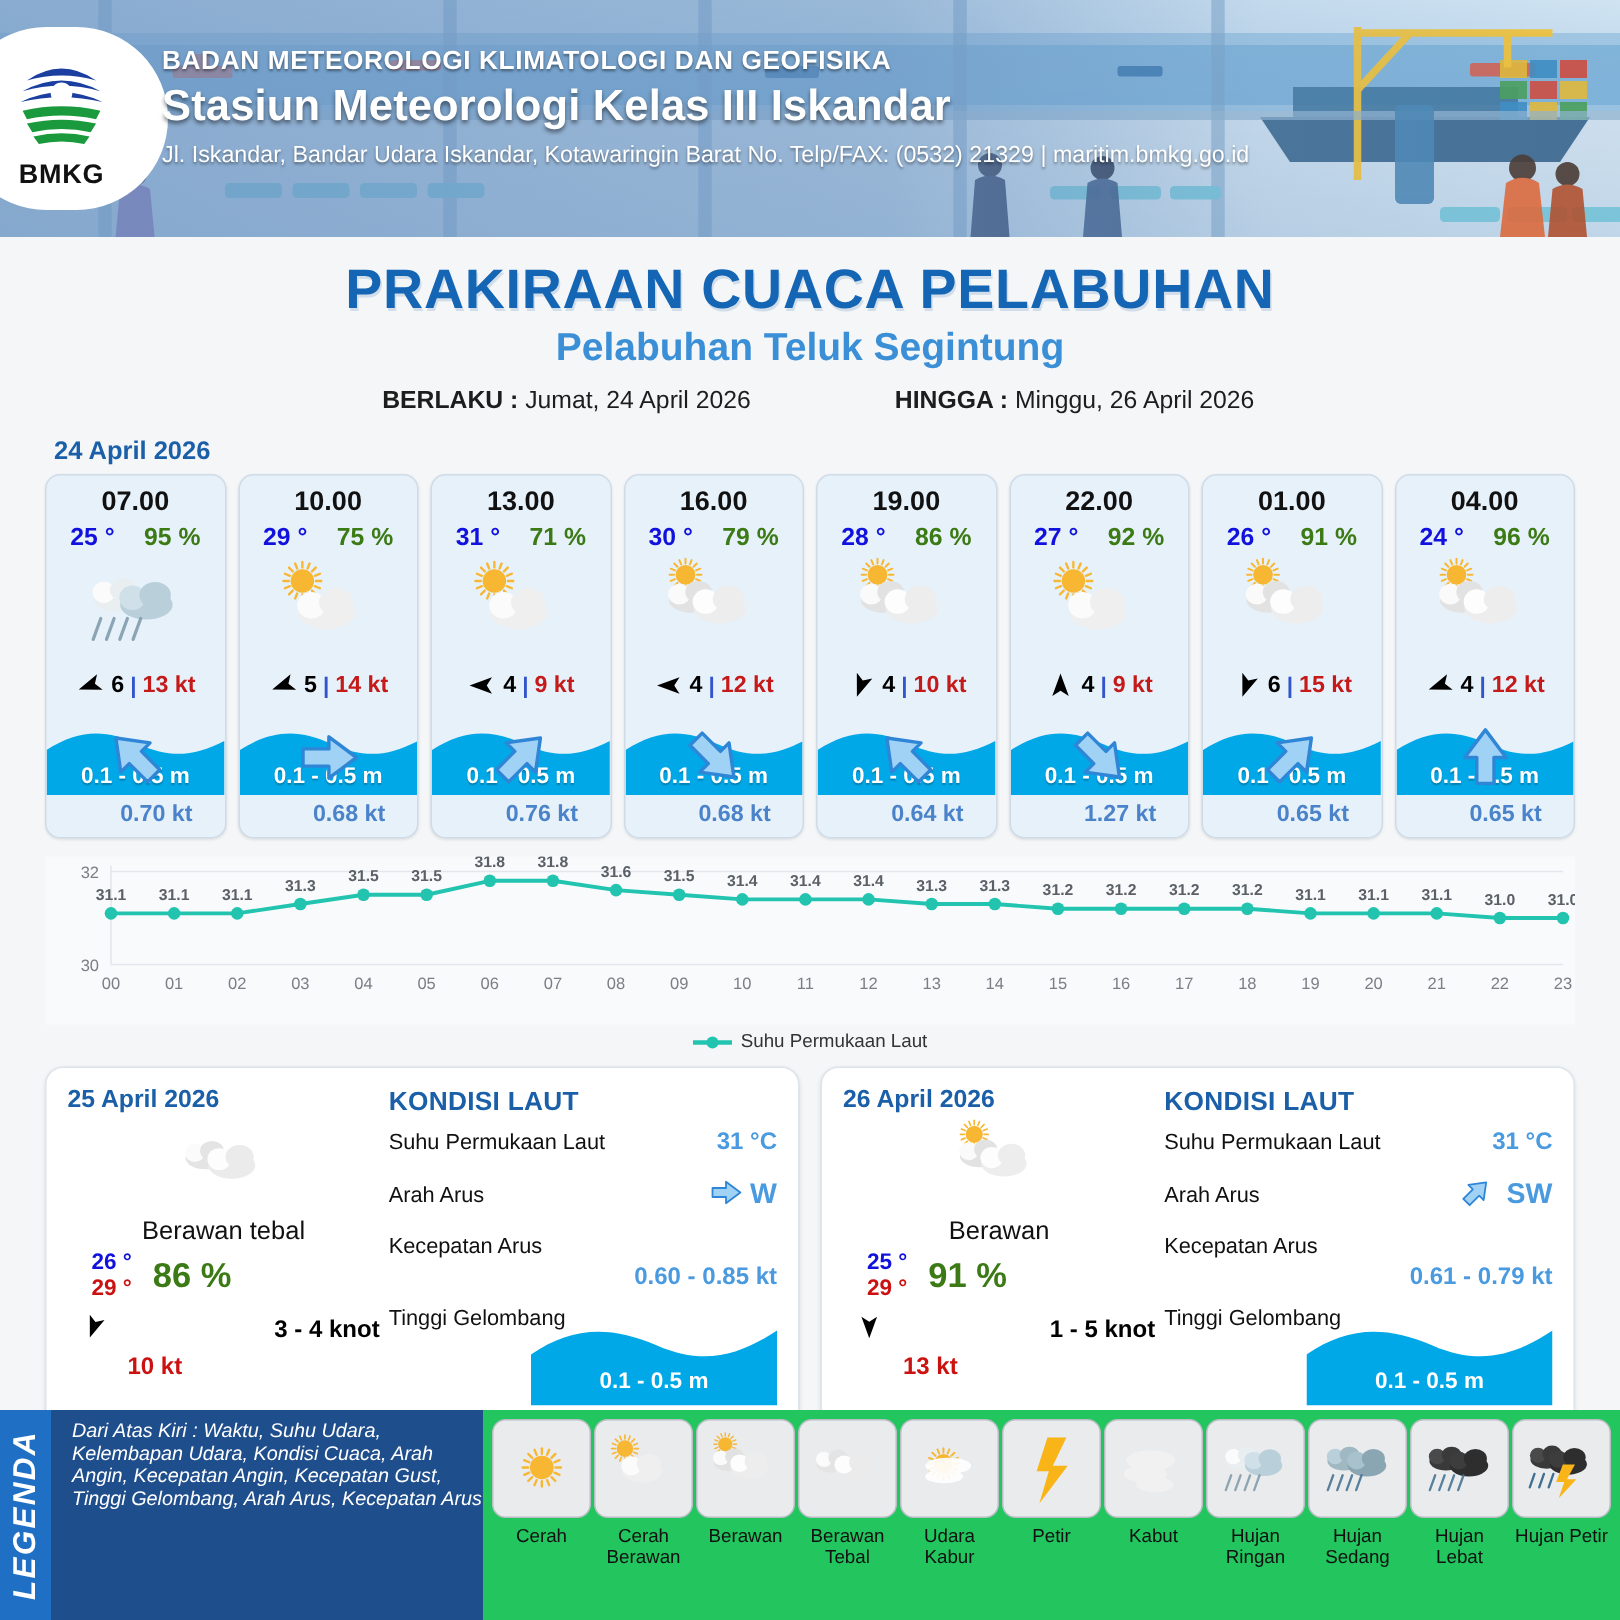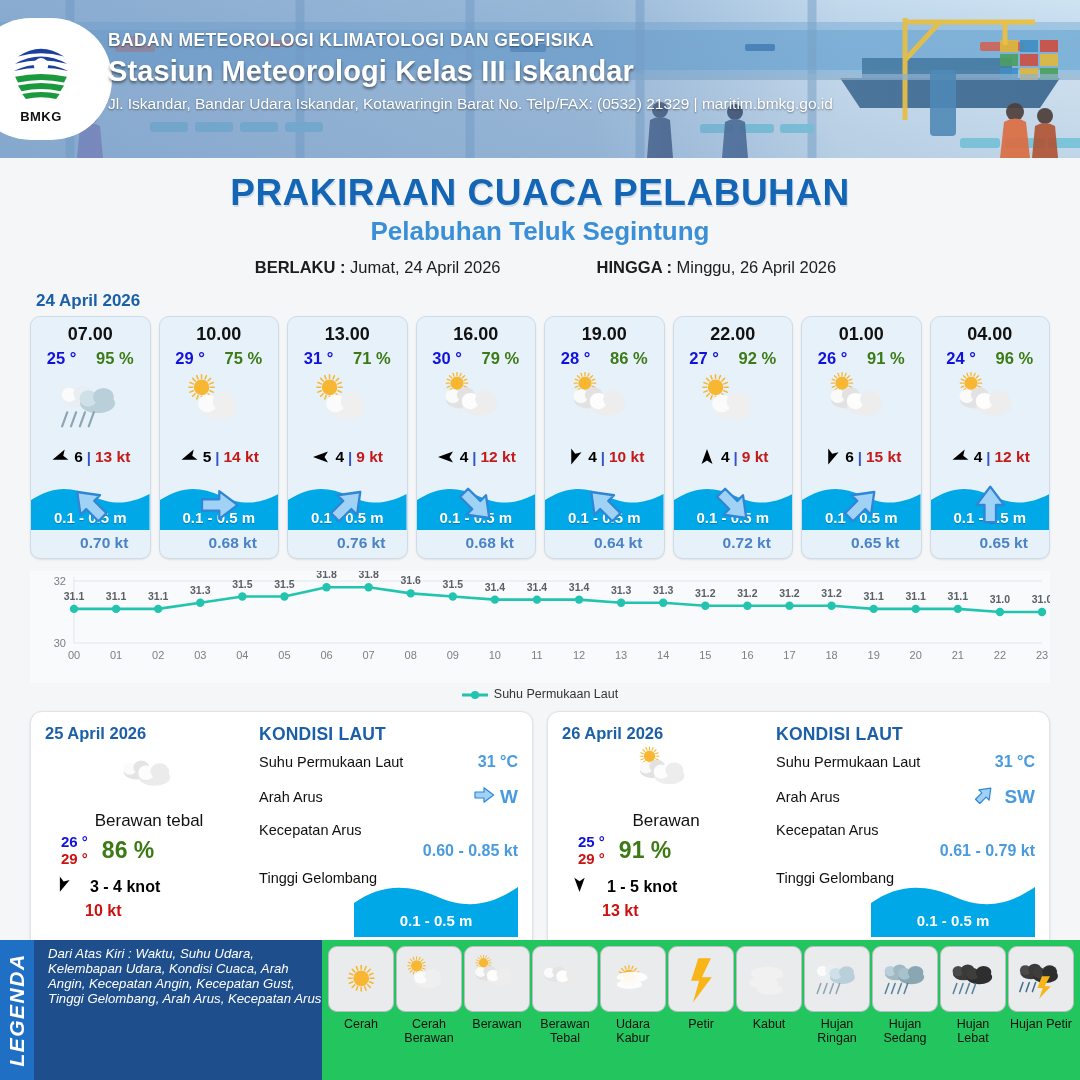--- a/index.html
+++ b/index.html
@@ -22,21 +22,21 @@
     position:absolute; inset:0;
     background: linear-gradient(90deg, rgba(110,150,195,.72) 0%, rgba(110,150,195,.55) 55%, rgba(110,150,195,.12) 78%, rgba(110,150,195,0) 100%);
   }
   .logo-plate {
     position:absolute; left:-30px; top:18px;
     width: 142px; height: 122px;
     background:#fff; border-radius: 70px;
     display:flex; flex-direction:column; align-items:center; justify-content:center;
   }
   .logo-mark { width:72px; height:74px; }
-  .logo-text { font-size:13px; font-weight:bold; letter-spacing:.5px; color:#111; margin-top:1px;}
+  .logo-text { font-size:18px; font-weight:bold; letter-spacing:.5px; color:#111; margin-top:1px;}
   .hdr-text { position:absolute; left:108px; top:30px; color:#fff; }
   .hdr-l1 { font-size:17.5px; font-weight:bold; letter-spacing:.4px;
             text-shadow:0 1px 2px rgba(0,0,0,.45); }
   .hdr-l2 { font-size:29px; font-weight:bold; margin-top:4px; letter-spacing:.1px;
             text-shadow:0 2px 3px rgba(0,0,0,.5); }
   .hdr-l3 { font-size:15.5px; margin-top:7px; text-shadow:0 1px 2px rgba(0,0,0,.45); }
 
   
   .title-wrap { text-align:center; padding-top:14px; }
   .title-main {
@@ -111,21 +111,21 @@
   }
   .dp-left { width:44%; position:relative; }
   .dp-date { font-size:16.5px; font-weight:bold; color:#1a5fa8; }
   .dp-icon { height:62px; display:flex; align-items:center; justify-content:center; margin-top:2px;}
   .dp-cond { text-align:center; font-size:17px; color:#111; margin-top:4px; }
   .dp-tt { display:flex; align-items:center; gap:14px; margin-top:2px; padding-left:16px;}
   .dp-temps { display:flex; flex-direction:column; }
   .dp-tmin { font-size:15px; font-weight:bold; color:#1111dd; }
   .dp-tmax { font-size:15px; font-weight:bold; color:#cc1111; }
   .dp-hum { font-size:23px; font-weight:bold; color:#3b7a14; }
-  .dp-wind { display:flex; align-items:center; gap:18px; margin-top:8px; padding-left:8px;}
+  .dp-wind { display:flex; align-items:center; gap:7px; margin-top:8px; padding-left:8px;justify-content:space-between;}
   .dp-wind-txt { font-size:16px; font-weight:bold; color:#000; }
   .dp-gust { font-size:16px; font-weight:bold; color:#cc1111; margin-top:4px; padding-left:40px;}
   .dp-right { flex:1; position:relative; padding-left:6px; }
   .dp-title { font-size:17.5px; font-weight:bold; color:#1a5fa8; letter-spacing:.2px; }
   .dp-row { display:flex; align-items:center; font-size:14.5px; color:#111; }
   .dp-val { color:#4a9ae0; font-weight:bold; font-size:16px; }
   .dp-wave-box { position:absolute; right:0; bottom:6px; width:164px; height:56px; }
   .dp-wave-label {
     position:absolute; left:0; right:0; bottom:8px; text-align:center;
     font-size:15px; font-weight:bold; color:#fff;
@@ -671,21 +671,21 @@
       </svg>
       <div class="c-wave-label">0.1 - 0.5 m</div>
       <div class="c-cur">
         <span class="c-cur-arrow">
             <svg viewBox="0 0 40 40" width="22" height="22">
     <g transform="rotate(315 20 20)">
       <path d="M20 36 L8 20 L15 20 L15 5 L25 5 L25 20 L32 20 Z" fill="#9fd2f5" stroke="#2f86d6" stroke-width="2" stroke-linejoin="round"></path>
     </g>
             </svg>
           </span>
-        <span class="c-cur-val">0.72 kt</span>
+        <span class="c-cur-val">1.27 kt</span>
       </div>
     </div>
     </div>
     <div class="card">
     <div class="c-time">01.00</div>
     <div class="c-tr">
       <span class="c-temp">26 °</span>
       <span class="c-hum">91 %</span>
     </div>
     <div class="c-icon">

